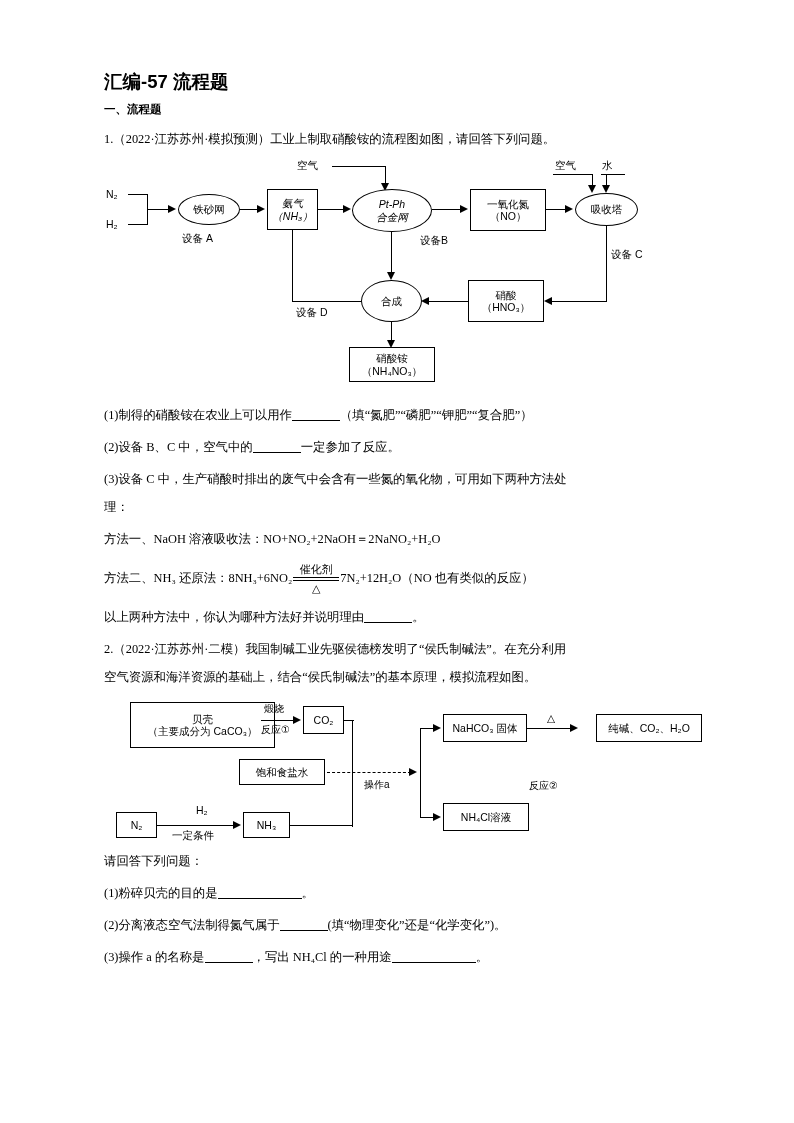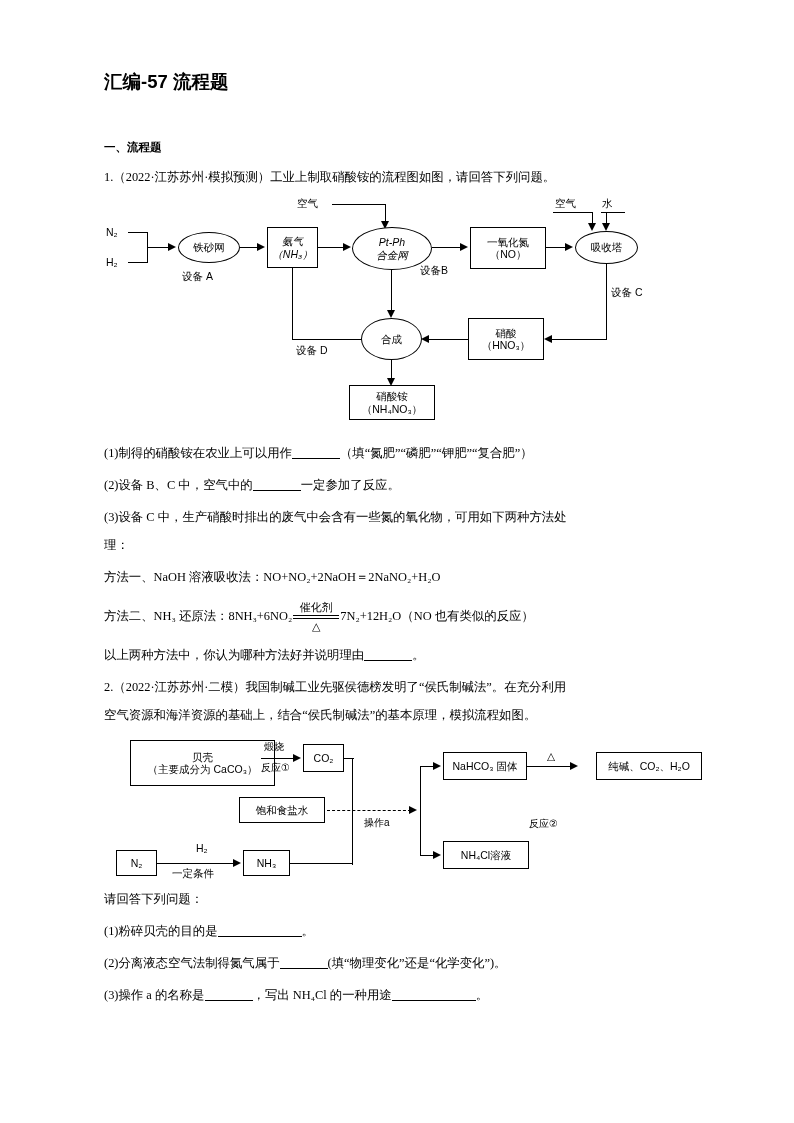--- a/index.html
+++ b/index.html
@@ -33,21 +33,20 @@
     margin-top: 62px;
     letter-spacing: 0px;
   }
   .doc-title .line2 { display: block; }
 
   
   .section-head {
     font-family: "Liberation Sans", "DejaVu Sans", sans-serif;
     font-weight: bold;
     font-size: 11.5px;
-    margin-top: 38px;
     margin-bottom: 9px;
   }
 
   
   .para {
     font-size: 12.4px;
     line-height: 26px;
     margin: 0 0 6px 0;
     text-align: left;
     white-space: normal;
@@ -207,21 +206,21 @@
     <div class="ln v" style="left:279px; top:10px; height:19px;"></div>
     <div class="arrow down" style="left:275px; top:27px;"></div>
 
     <div class="ellipse" style="left:246px; top:33px; width:80px; height:43px; flex-direction:column;font-style:italic;">
       <span>Pt-Ph</span>
       <span>合金网</span>
     </div>
 
     <div class="ln h" style="left:326px; top:53px; width:29px;"></div>
     <div class="arrow right" style="left:354px; top:49px;"></div>
-    <div class="lbl" style="left:314px; top:70px;">设备B</div>
+    <div class="lbl" style="left:314px; top:78px;">设备B</div>
 
     <div class="ln v" style="left:285px; top:76px; height:42px;"></div>
     <div class="arrow down" style="left:281px; top:116px;"></div>
 
     <div class="box" style="left:364px; top:33px; width:76px; height:42px; flex-direction:column;">
       <span>一氧化氮</span>
       <span>（NO）</span>
     </div>
 
     <div class="ln h" style="left:440px; top:53px; width:20px;"></div>

